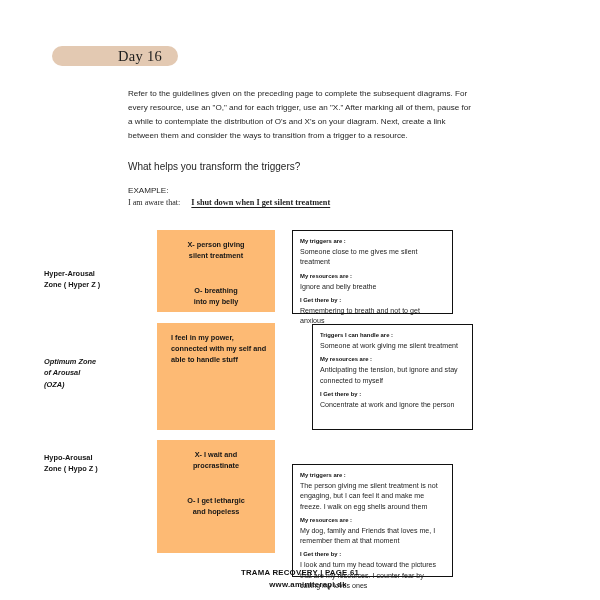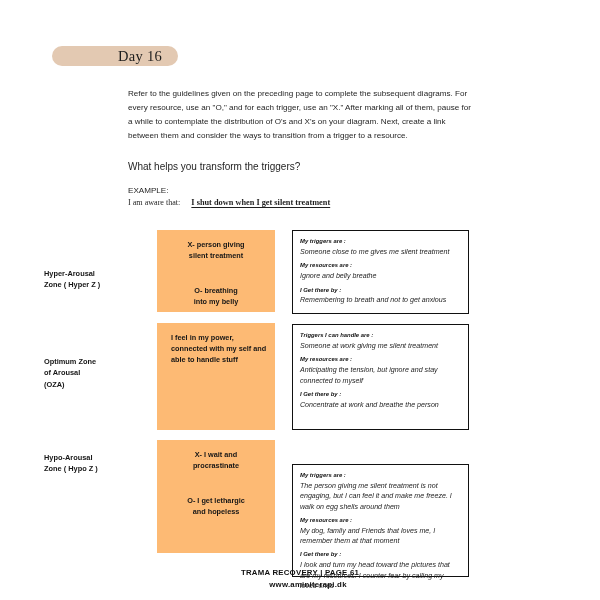--- a/index.html
+++ b/index.html
@@ -63,23 +63,23 @@
     padding:10px 8px 8px 8px;
   }
   .beige-cell .bline{
     font-size:7.3px;font-weight:bold;line-height:1.5;color:#161616;
     text-align:center;
   }
   .beige-cell .bline.block2{margin-top:24px;}
   .beige-cell .bline.left{text-align:left;padding-left:6px;}
 
   .white-cell{
-    position:absolute;left:292px;width:177px;
+    position:absolute;left:292px;width:161px;
     background:#ffffff;border:1.6px solid #111111;
-    box-sizing:border-box;padding:7px 7px 6px 7px;font-style:italic;
+    box-sizing:border-box;padding:7px 7px 6px 7px;
   }
   .field{margin-bottom:5px;}
   .field:last-child{margin-bottom:0;}
   .field .flabel{
     font-size:5.9px;font-weight:bold;line-height:1.35;color:#111;
     display:block;margin-bottom:1px;
   }
   .field .fvalue{
     font-size:7.1px;line-height:1.45;color:#1d1d1d;display:block;
   }
@@ -126,36 +126,36 @@
           <span class="fvalue">Ignore and belly breathe</span>
         </div>
         <div class="field">
           <span class="flabel">I Get there by :</span>
           <span class="fvalue">Remembering to breath and not to get anxious</span>
         </div>
       </div>
     </div>
 
     <div class="row" style="top:0;">
-      <div class="row-label" style="top:356px;">Optimum Zone<br>of Arousal<br>(OZA)</div>
+      <div class="row-label" style="top:356px;font-style:italic;">Optimum Zone<br>of Arousal<br>(OZA)</div>
       <div class="beige-cell" style="top:323px;height:107px;">
         <div class="bline left">I feel in my power,<br>connected with my self and<br>able to handle stuff</div>
       </div>
-      <div class="white-cell" style="top:324px;height:106px;">
+      <div class="white-cell" style="top:324px;height:106px;margin-left:20px;">
         <div class="field">
           <span class="flabel">Triggers I can handle are :</span>
           <span class="fvalue">Someone at work giving me silent treatment</span>
         </div>
         <div class="field">
           <span class="flabel">My resources are :</span>
           <span class="fvalue">Anticipating the tension, but ignore and stay connected to myself</span>
         </div>
         <div class="field">
           <span class="flabel">I Get there by :</span>
-          <span class="fvalue">Concentrate at work and breathe the person</span>
+          <span class="fvalue">Concentrate at work and ignore the person</span>
         </div>
       </div>
     </div>
 
     <div class="row" style="top:0;">
       <div class="row-label" style="top:452px;">Hypo-Arousal<br>Zone ( Hypo Z )</div>
       <div class="beige-cell" style="top:440px;height:113px;">
         <div class="bline">X- I wait and<br>procrastinate</div>
         <div class="bline block2">O- I get lethargic<br>and hopeless</div>
       </div>

